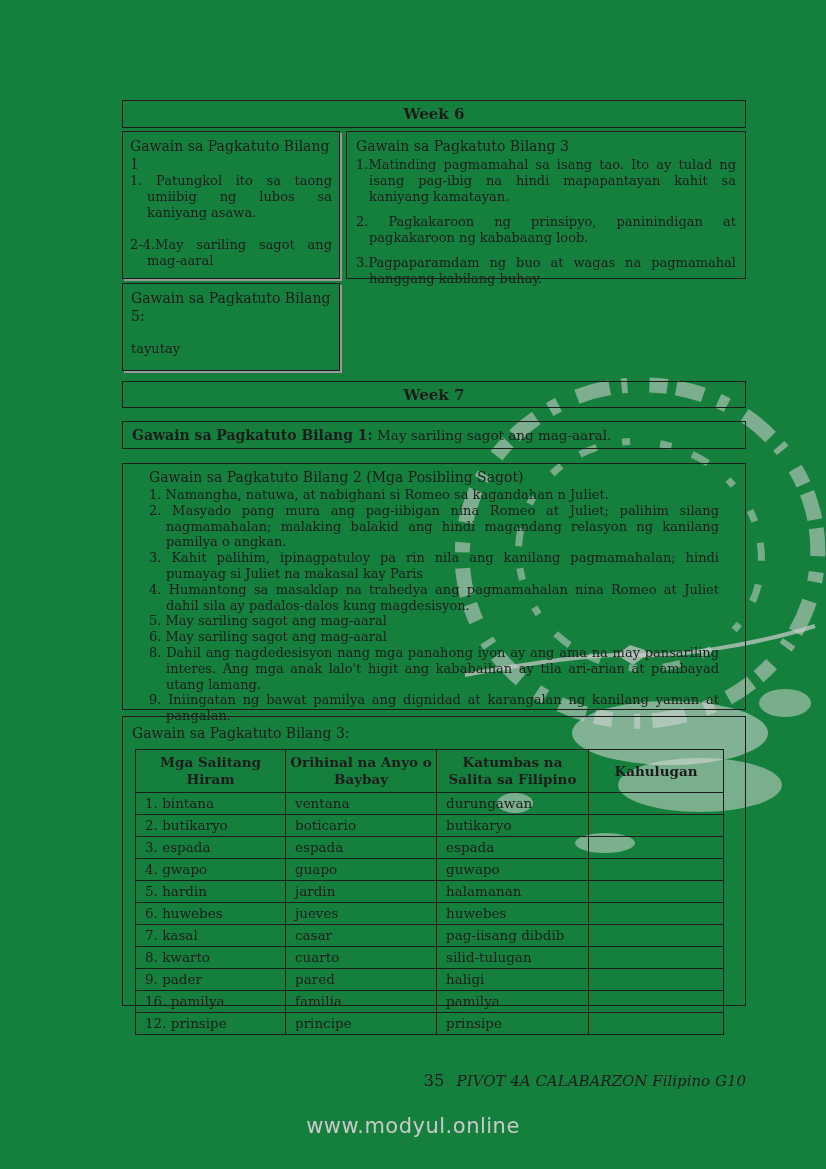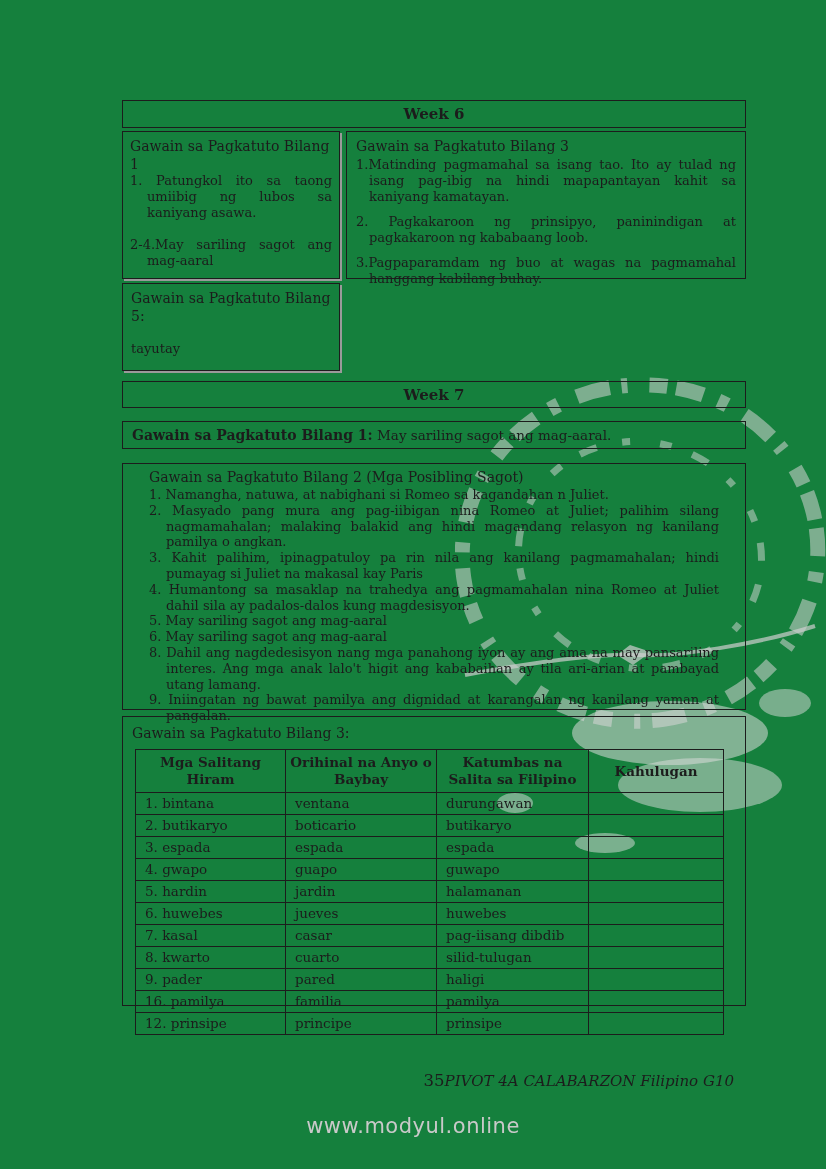--- a/index.html
+++ b/index.html
@@ -32,21 +32,21 @@
   .g2-items .itm { line-height:15.8px; }
   .g3-box { margin-top:6px; height:290px; padding:7px 9px; }
   table.loan { border-collapse:collapse; margin-top:7px; margin-left:3px; }
   table.loan th, table.loan td { border:1.5px solid #1c1c1c; font-size:13.5px; }
   table.loan th { font-weight:bold; text-align:center; vertical-align:middle;
                   height:43px; line-height:17px; padding:2px 4px; }
   table.loan td { height:22px; padding:2px 6px 3px 9px; vertical-align:middle; text-align:left; }
   .c1{width:150px;} .c2{width:151px;} .c3{width:152px;} .c4{width:135px;}
   .footer { position:absolute; left:122px; top:1071px; width:624px; height:22px; z-index:1; }
   .page-number { position:absolute; left:50%; transform:translateX(-50%); font-size:16.5px; }
-  .source-ref { position:absolute; right:12px; top:1px; font-style:italic; font-size:15px; font-weight:500;text-align:center; }
+  .source-ref { position:absolute; right:0; top:1px; font-style:italic; font-size:15px; font-weight:500;text-align:center; }
   .site-watermark { position:absolute; top:1114px; left:0; width:100%; text-align:center;
     font-family:"DejaVu Sans", sans-serif; font-size:21px; color:#c9c9c9; letter-spacing:0.5px; z-index:1; }
 </style>
 </head>
 <body>
 
 <div class="page">
 
   <div class="stamp">
     <svg width="371" height="580" viewBox="0 0 371 580" xmlns="http://www.w3.org/2000/svg">

